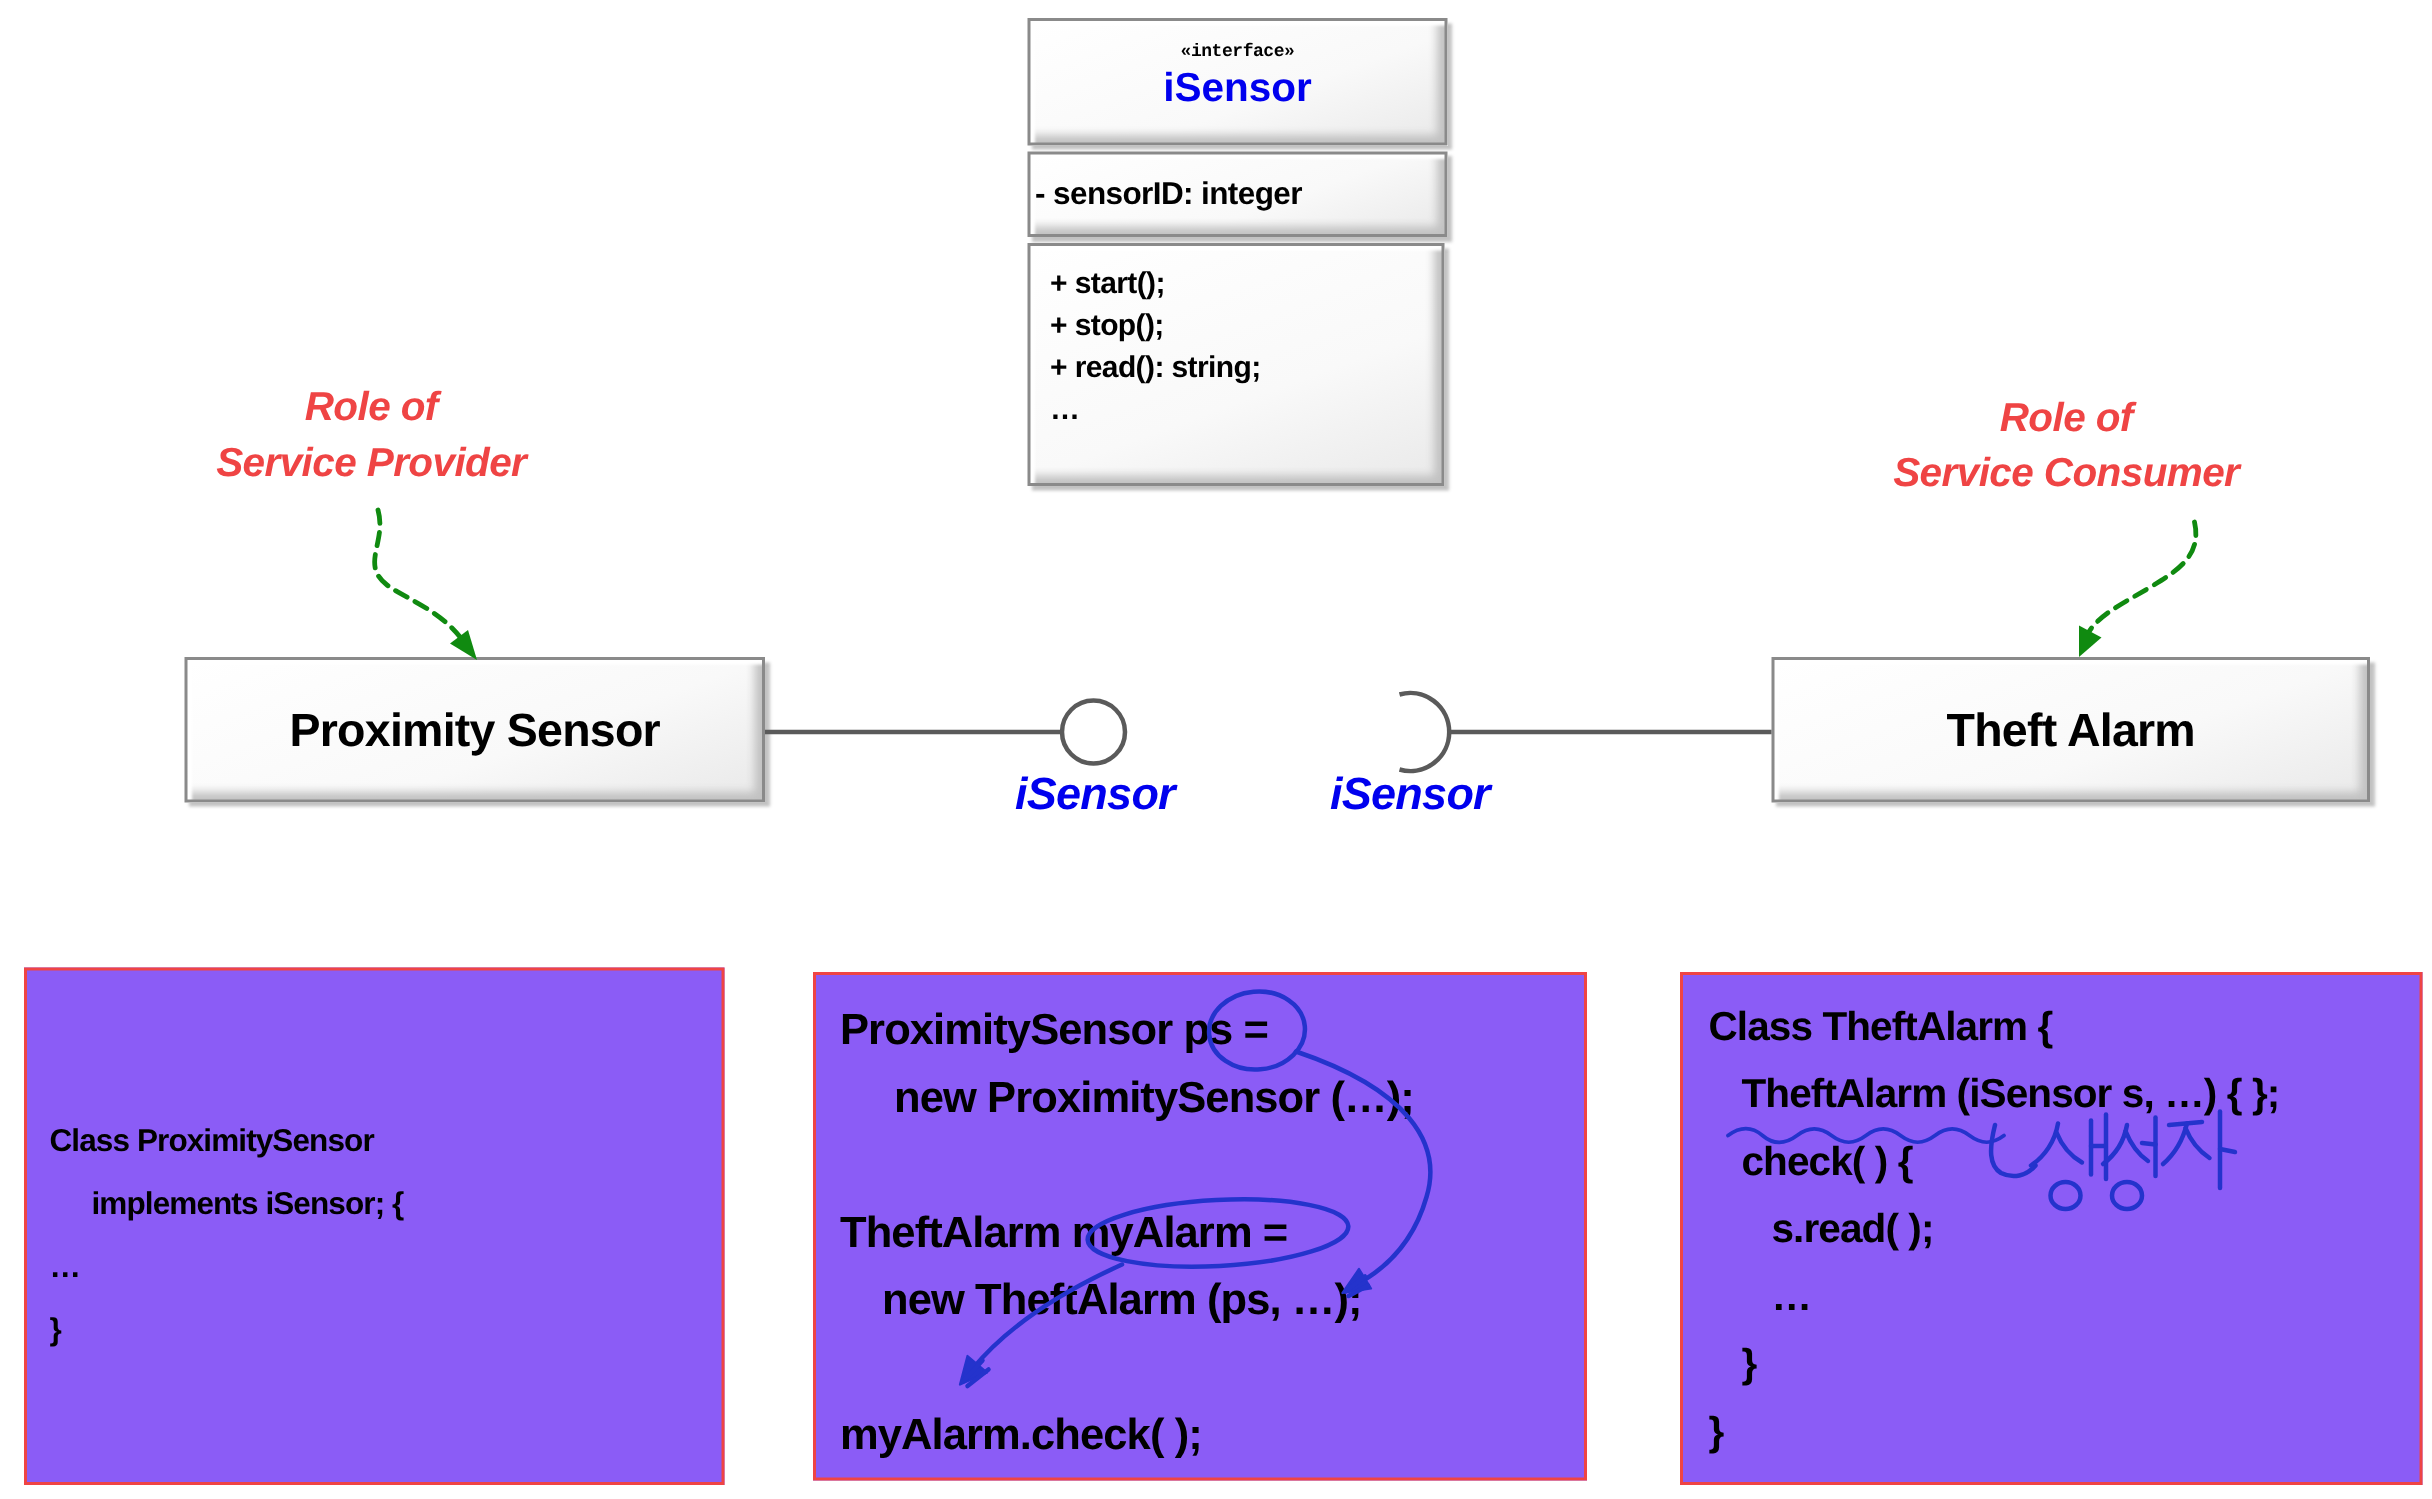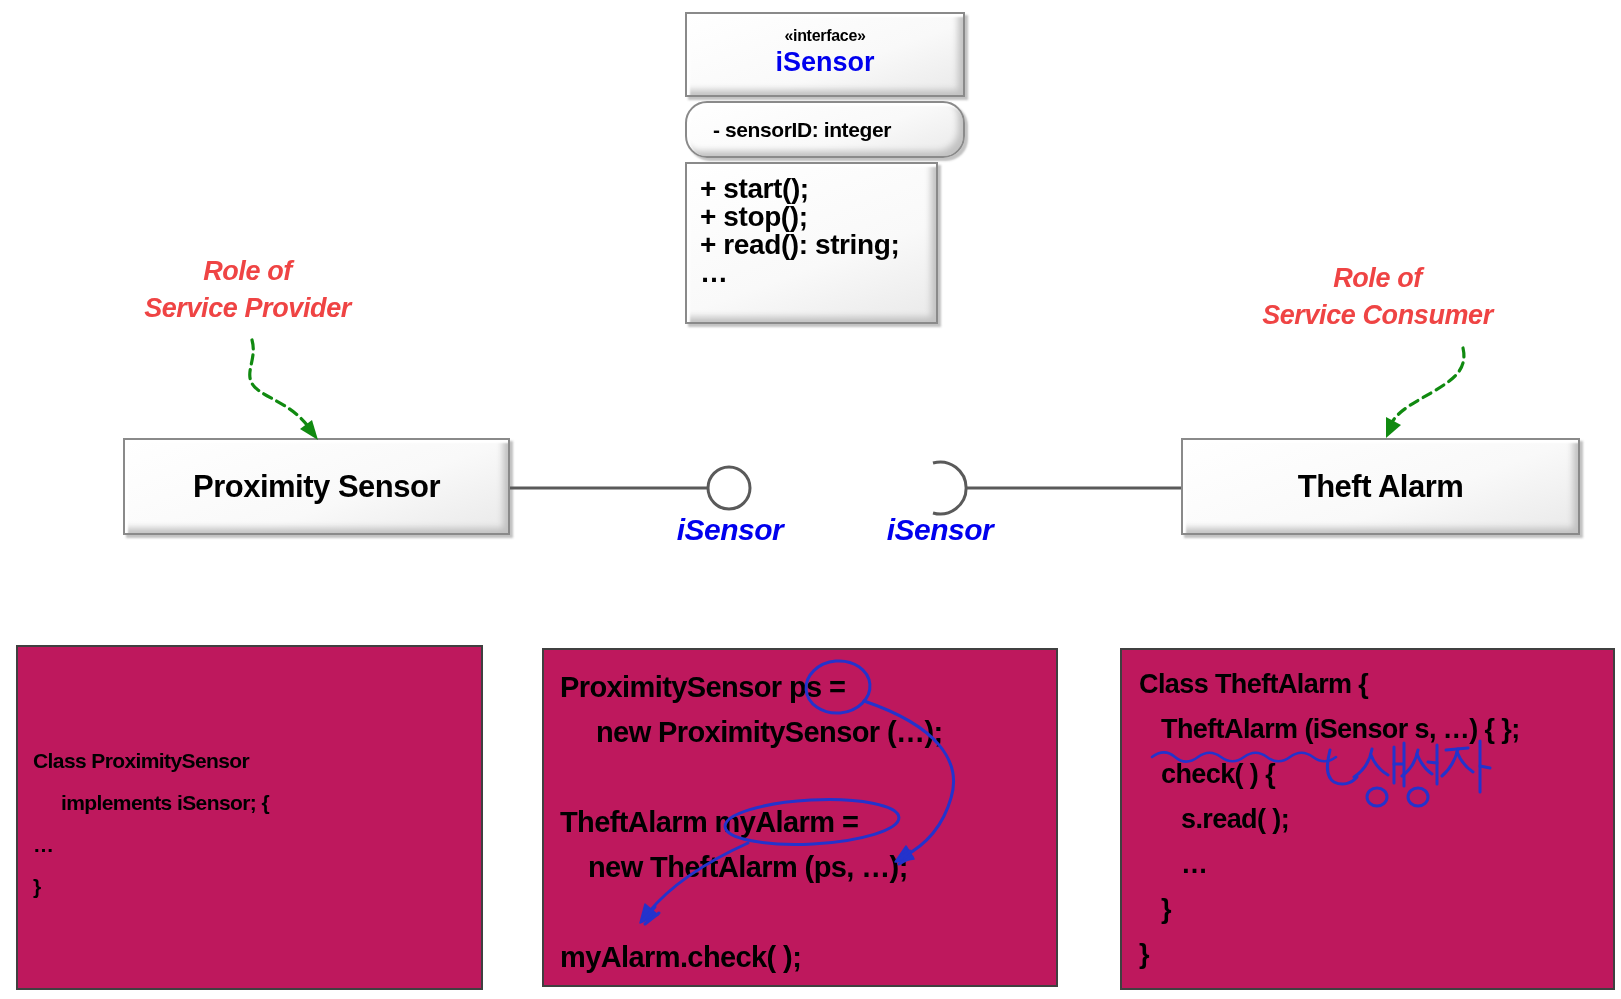--- a/index.html
+++ b/index.html
@@ -11,45 +11,45 @@
   
   .uml-box {
     position:absolute; box-sizing:border-box;
     background:linear-gradient(160deg,#ffffff 0%,#f9f9f9 60%,#e9e9e9 100%);
     border:2px solid #8a8a8a;
     box-shadow: inset 3px 3px 2px 0 #ffffff,
                 inset -6px -6px 6px -1px #c2c2c2,
                 3px 3px 2px rgba(120,120,120,.45);
   }
   #iface-header { left:685px; top:12px;  width:280px; height:85px; text-align:center; padding-top:13px; }
-  .iface-stereotype { font-size:16px; font-weight:bold; letter-spacing:-0.3px; }
+  .iface-stereotype { font-size:12px; font-weight:bold; letter-spacing:-0.3px;font-family:Liberation Mono, monospace; }
   .iface-name { font-size:27px; font-weight:bold; color:#0000ee; margin-top:2px; }
-  #iface-attrs  { left:685px; top:101px; width:280px; height:57px;  padding:15px 4px 0 26px; font-size:21px; font-weight:bold; letter-spacing:-0.4px;border-radius:22px; }
-  #iface-ops    { left:685px; top:162px; width:253px; height:162px; padding:11px 4px 0 13px; font-size:28px; font-weight:bold; line-height:28px; letter-spacing:-0.4px; }
+  #iface-attrs  { left:685px; top:101px; width:280px; height:57px;  padding:15px 4px 0 3px; font-size:21px; font-weight:bold; letter-spacing:-0.4px; }
+  #iface-ops    { left:685px; top:162px; width:278px; height:162px; padding:11px 4px 0 13px; font-size:20px; font-weight:bold; line-height:28px; letter-spacing:-0.4px; }
 
   .component-box { display:flex; align-items:center; justify-content:center;
                    font-size:31px; font-weight:bold; letter-spacing:-0.5px; }
   #provider-box { left:123px;  top:438px; width:387px; height:97px; }
   #consumer-box { left:1181px; top:438px; width:399px; height:97px; }
 
   
   .role-label { position:absolute; color:#ef4444; font-weight:bold; font-style:italic;
                 font-size:27px; line-height:37px; text-align:center; letter-spacing:-0.4px; }
   #role-provider { left:90px;   top:253px; width:315px; }
   #role-consumer { left:1225px; top:260px; width:305px; }
 
   
   .conn-label { position:absolute; color:#0000ee; font-weight:bold; font-style:italic;
                 font-size:30px; text-align:center; letter-spacing:-0.5px; }
   #lbl-provided { left:654px; top:513px; width:152px; }
   #lbl-required { left:864px; top:513px; width:152px; }
 
   
-  .code-panel { position:absolute; box-sizing:border-box; background:#be185d;
-                border:2px solid #404040; font-weight:bold; color:#000; }
+  .code-panel { position:absolute; box-sizing:border-box; background:#8b5cf6;
+                border:2px solid #ef4444; font-weight:bold; color:#000; }
   #panel-left  { left:16px;   top:645px; width:467px; height:345px; padding:93px 8px 0 15px; font-size:21px; }
   #panel-mid   { left:542px;  top:648px; width:516px; height:339px; padding:15px 6px 0 16px; font-size:29px; }
   #panel-right { left:1120px; top:648px; width:495px; height:342px; padding:12px 10px 0 17px; font-size:27px; }
   .code-line { white-space:pre; line-height:45px; min-height:45px; letter-spacing:-0.6px; }
   #panel-left .code-line { line-height:42px; min-height:42px; }
   .pl22 { padding-left:22px; } .pl28 { padding-left:28px; }
   .pl36 { padding-left:36px; } .pl42 { padding-left:42px; }
 
   
   .overlay { position:absolute; left:0; top:0; width:1621px; height:999px;

